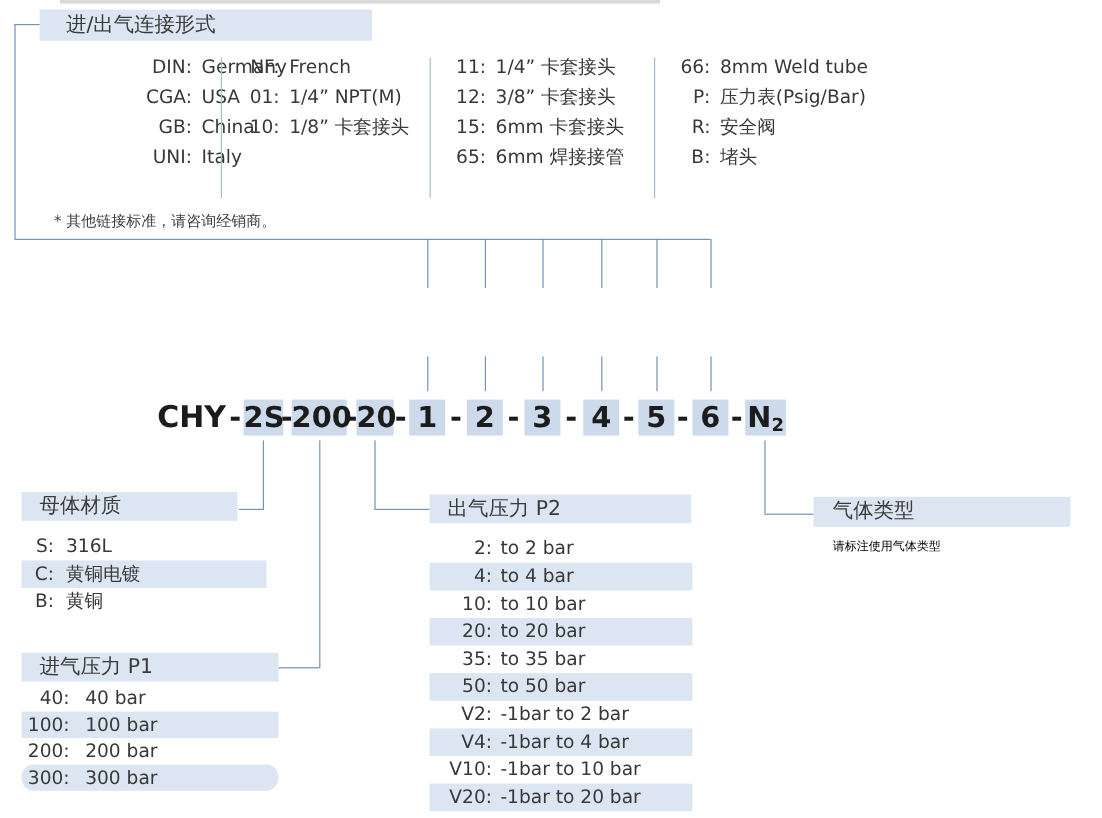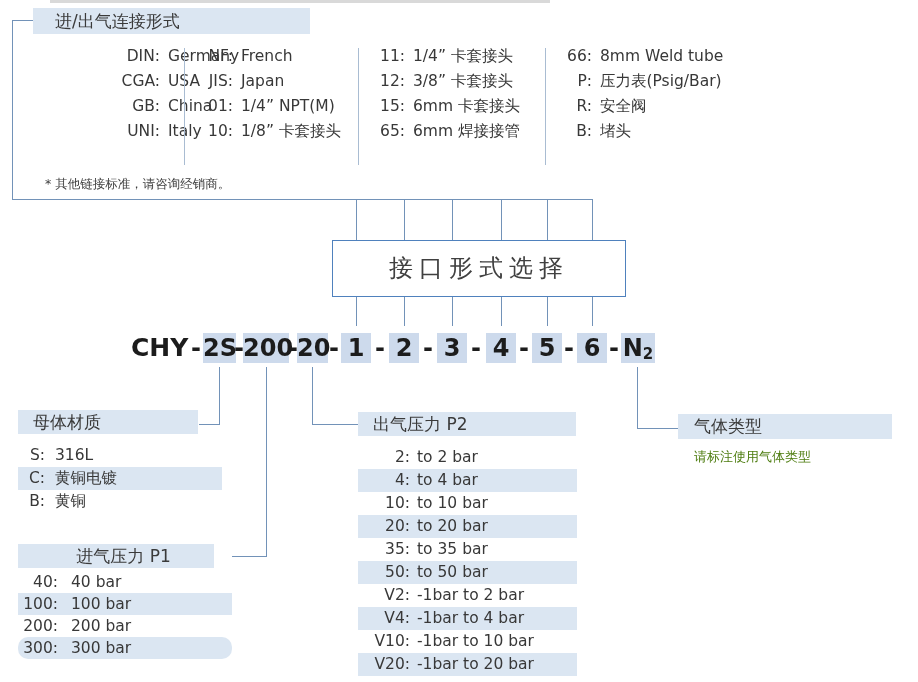--- a/index.html
+++ b/index.html
@@ -46,21 +46,21 @@
   }
   .chip{background:#cddaec;}
   .chip-sub{font-size:15px;vertical-align:baseline;position:relative;top:3px;}
   
   .opt-list{position:absolute;}
   .opt-row{display:flex;font-size:15.5px;white-space:nowrap;}
   .opt-code{text-align:right;flex:0 0 auto;}
   .opt-label{flex:0 0 auto;}
   .stripe-even .opt-row:nth-child(even){background:#dbe6f2;}
   .stripe-mat .opt-row:nth-child(2){background:#dbe6f2;}
-  .gas-caption{position:absolute;font-size:13px;color:#4d7c0f;white-space:nowrap;}
+  .gas-caption{position:absolute;font-size:10px;color:#000000;white-space:nowrap;}
   .artifact{position:absolute;background:#d9d9d9;}
 </style>
 </head>
 <body>
 
 <div id="canvas">
 
   <div class="artifact" style="left:50px;top:0;width:500px;height:3px;"></div>
 
   <div class="section-header" style="left:33px;top:8px;width:277px;height:26px;line-height:26px;padding-left:22px;box-sizing:border-box;">
@@ -88,24 +88,20 @@
         <span class="tbl-code" style="width:72px;">UNI:</span>
         <span class="tbl-label">Italy</span>
       </div>
   </div>
   <div class="divider" style="left:184px;top:48px;height:117px;"></div>
 
   <div class="tbl-col" style="left:200px;">
     <div class="tbl-row">
         <span class="tbl-code" style="width:33px;">NF:</span>
         <span class="tbl-label">French</span>
-      </div>
-    <div class="tbl-row">
-        <span class="tbl-code" style="width:33px;">JIS:</span>
-        <span class="tbl-label">Japan</span>
       </div>
     <div class="tbl-row">
         <span class="tbl-code" style="width:33px;">01:</span>
         <span class="tbl-label">1/4” NPT(M)</span>
       </div>
     <div class="tbl-row">
         <span class="tbl-code" style="width:33px;">10:</span>
         <span class="tbl-label">1/8” 卡套接头</span>
       </div>
   </div>
@@ -152,23 +148,20 @@
 
   <div class="footnote" style="left:45px;top:176px;">* 其他链接标准，请咨询经销商。</div>
 
   <div class="line" style="left:356px;top:199px;width:1px;height:41px;"></div>
   <div class="line" style="left:404px;top:199px;width:1px;height:41px;"></div>
   <div class="line" style="left:452px;top:199px;width:1px;height:41px;"></div>
   <div class="line" style="left:501px;top:199px;width:1px;height:41px;"></div>
   <div class="line" style="left:547px;top:199px;width:1px;height:41px;"></div>
   <div class="line" style="left:592px;top:199px;width:1px;height:41px;"></div>
 
-  <div class="selector-box" style="left:332px;top:240px;width:292px;height:55px;line-height:55px;">
-    <span>接口形式选择</span>
-  </div>
 
   <div class="line" style="left:356px;top:297px;width:1px;height:29px;"></div>
   <div class="line" style="left:404px;top:297px;width:1px;height:29px;"></div>
   <div class="line" style="left:452px;top:297px;width:1px;height:29px;"></div>
   <div class="line" style="left:501px;top:297px;width:1px;height:29px;"></div>
   <div class="line" style="left:547px;top:297px;width:1px;height:29px;"></div>
   <div class="line" style="left:592px;top:297px;width:1px;height:29px;"></div>
 
   <div class="code-part" style="left:131px;width:58px;text-align:left;font-size:25px;">CHY</div>
 
@@ -216,21 +209,21 @@
     <div class="opt-row" style="width:204px;height:23px;line-height:23px;">
         <span class="opt-code" style="width:27px;">C:</span>
         <span class="opt-label" style="margin-left:10px;">黄铜电镀</span>
       </div>
     <div class="opt-row" style="width:204px;height:23px;line-height:23px;">
         <span class="opt-code" style="width:27px;">B:</span>
         <span class="opt-label" style="margin-left:10px;">黄铜</span>
       </div>
   </div>
 
-  <div class="section-header" style="left:18px;top:544px;width:196px;height:24px;line-height:24px;padding-left:15px;box-sizing:border-box;text-align:center;">
+  <div class="section-header" style="left:18px;top:544px;width:214px;height:24px;line-height:24px;padding-left:15px;box-sizing:border-box;">
     <span>进气压力 P1</span>
   </div>
   <div class="opt-list stripe-even" style="left:18px;top:571px;">
     <div class="opt-row" style="width:214px;height:22px;line-height:22px;">
         <span class="opt-code" style="width:40px;">40:</span>
         <span class="opt-label" style="margin-left:13px;">40 bar</span>
       </div>
     <div class="opt-row" style="width:214px;height:22px;line-height:22px;">
         <span class="opt-code" style="width:40px;">100:</span>
         <span class="opt-label" style="margin-left:13px;">100 bar</span>

